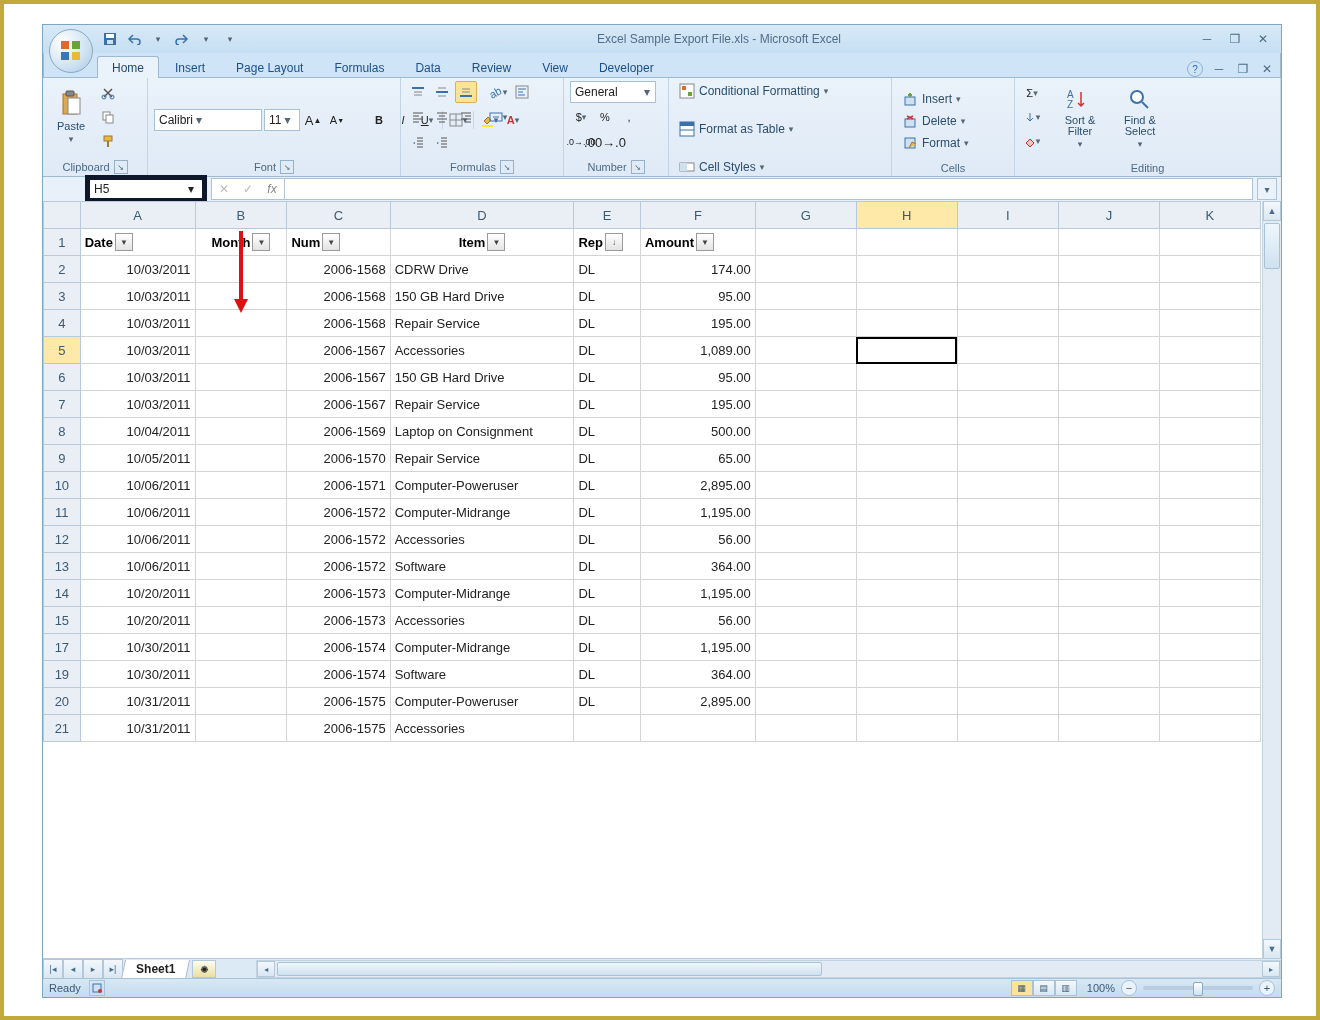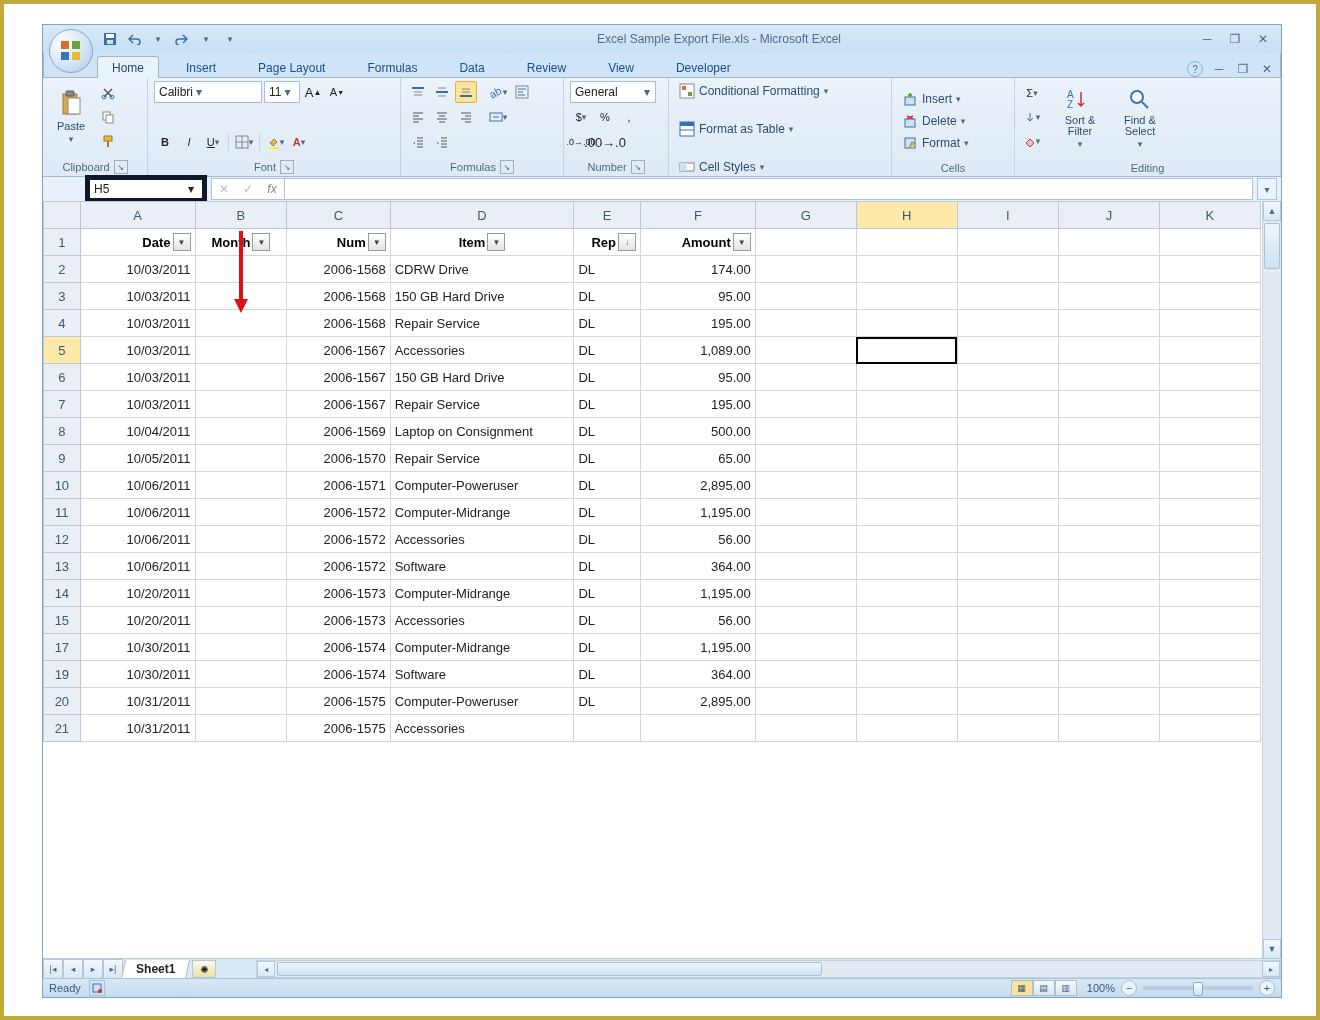--- a/index.html
+++ b/index.html
@@ -8,21 +8,21 @@
   
   .titlebar{height:28px;background:linear-gradient(#d8e9f7,#c6dff3);display:flex;align-items:center;gap:4px;padding:0 4px;font-size:12px;color:#3a5a78;}
   .office-btn{width:42px;height:42px;border-radius:50%;background:radial-gradient(circle at 30% 30%,#fff,#cfe2f2 60%,#a9c8e2);border:1px solid #8aa9c3;position:absolute;left:6px;top:4px;display:flex;align-items:center;justify-content:center;}
   .office-btn svg{width:24px;height:24px;}
   .qat{margin-left:52px;display:flex;align-items:center;gap:2px;height:100%;}
   .qat .btn{width:22px;height:20px;display:flex;align-items:center;justify-content:center;border-radius:2px;}
   .title-text{flex:1;text-align:center;color:#506e88;}
   .win-controls{display:flex;gap:8px;margin-right:4px;}
   .win-controls span{width:20px;height:16px;display:flex;align-items:center;justify-content:center;color:#4a6b85;}
   
-  .ribbon-tabs{height:24px;display:flex;align-items:flex-end;padding-left:54px;gap:12px;background:transparent;border-bottom:1px solid #9fbad0;}
+  .ribbon-tabs{height:24px;display:flex;align-items:flex-end;padding-left:54px;gap:1px;background:transparent;border-bottom:1px solid #9fbad0;}
   .ribbon-tabs .tab{padding:4px 14px 3px;font-size:12px;color:#1a4f8a;border:1px solid transparent;border-bottom:none;position:relative;top:1px;}
   .ribbon-tabs .tab.active{background:#eaf2fa;border-color:#9fbad0;border-radius:3px 3px 0 0;color:#204a74;}
   .ribbon-tabs .help{margin-left:auto;margin-right:6px;display:flex;gap:8px;align-items:center;color:#4a6b85;}
   .help span{width:16px;height:16px;display:flex;align-items:center;justify-content:center;}
   
   .ribbon{height:98px;background:linear-gradient(#eaf2fa,#dfeaf6);display:flex;border-bottom:1px solid #9fbad0;}
   .group{border-right:1px solid #c1d5e6;padding:3px 6px 0;display:flex;flex-direction:column;}
   .group-label{text-align:center;font-size:11px;color:#4b6a85;padding:1px 0 2px;display:flex;align-items:center;justify-content:center;gap:4px;}
   .group-label .dlauncher{width:12px;height:12px;border:1px solid #94b1c9;display:inline-flex;align-items:center;justify-content:center;font-size:8px;color:#4b6a85;}
   .group-body{flex:1;display:flex;align-items:flex-start;gap:4px;}
@@ -49,21 +49,21 @@
   
   .grid-wrap{position:absolute;left:0;top:176px;right:0;bottom:38px;background:#fff;display:flex;}
   .sheet{flex:1;overflow:hidden;position:relative;}
   table.sgrid{border-collapse:collapse;table-layout:fixed;width:1218px;}
   table.sgrid th,table.sgrid td{border:1px solid #d4d4d4;height:26px;padding:0 4px;font-size:13px;overflow:hidden;white-space:nowrap;}
   table.sgrid thead th{background:#e9eff4;color:#3b5a76;font-weight:normal;text-align:center;border-color:#b8cada;}
   table.sgrid thead th.sel{background:#ffe9a9;}
   table.sgrid tbody th{background:#e9eff4;color:#3b5a76;font-weight:normal;text-align:center;width:32px;border-color:#b8cada;}
   table.sgrid tbody th.sel{background:#ffe9a9;}
   .corner{width:32px;background:#e9eff4;border-color:#b8cada;}
-  .hdrcell{display:flex;align-items:center;justify-content:flex-end;font-weight:bold;color:#000;gap:2px;}
+  .hdrcell{display:flex;align-items:center;font-weight:bold;color:#000;gap:2px;}
   .hdrcell.center{justify-content:center;}
   .filter{width:16px;height:16px;border:1px solid #9a9a9a;background:linear-gradient(#fff,#e3e3e3);display:inline-flex;align-items:center;justify-content:center;font-size:8px;color:#444;}
   .num{text-align:right;}
   .activecell{outline:2px solid #000;outline-offset:-2px;position:relative;}
   .activecell::after{content:"";position:absolute;right:-3px;bottom:-3px;width:5px;height:5px;background:#000;}
   .print-edge{border-right:1px dashed #888 !important;}
   .vscroll{width:18px;background:#e8eef5;border-left:1px solid #c1d2e1;display:flex;flex-direction:column;}
   .vscroll .arrow{height:18px;display:flex;align-items:center;justify-content:center;background:linear-gradient(#f3f8fc,#d9e7f2);border:1px solid #b3c8da;font-size:9px;color:#4b6a85;}
   .vscroll .track{flex:1;background:#e2ebf4;position:relative;}
   .vscroll .thumb{position:absolute;left:1px;right:1px;top:2px;height:44px;background:linear-gradient(#eef6fc,#cfe1ef);border:1px solid #a9c2d7;border-radius:2px;}
@@ -195,21 +195,21 @@
             </span>
         </div>
       </div>
       <div class="group-label">
           <span>Clipboard</span>
           <span class="dlauncher">↘</span>
         </div>
     </div>
 
     <div class="group" style="width:240px">
-      <div class="group-body" style="flex-direction:column;gap:10px;align-items:stretch;">
+      <div class="group-body" style="flex-direction:row;gap:10px;align-items:stretch;">
         <div class="row">
           <div class="combo fontname">
               <span>Calibri</span>
               <span class="dd">▾</span>
             </div>
           <div class="combo fontsize">
               <span>11</span>
               <span class="dd">▾</span>
             </div>
           <span class="btn" style="font-size:13px;">A<sup style="font-size:8px">▲</sup></span>

